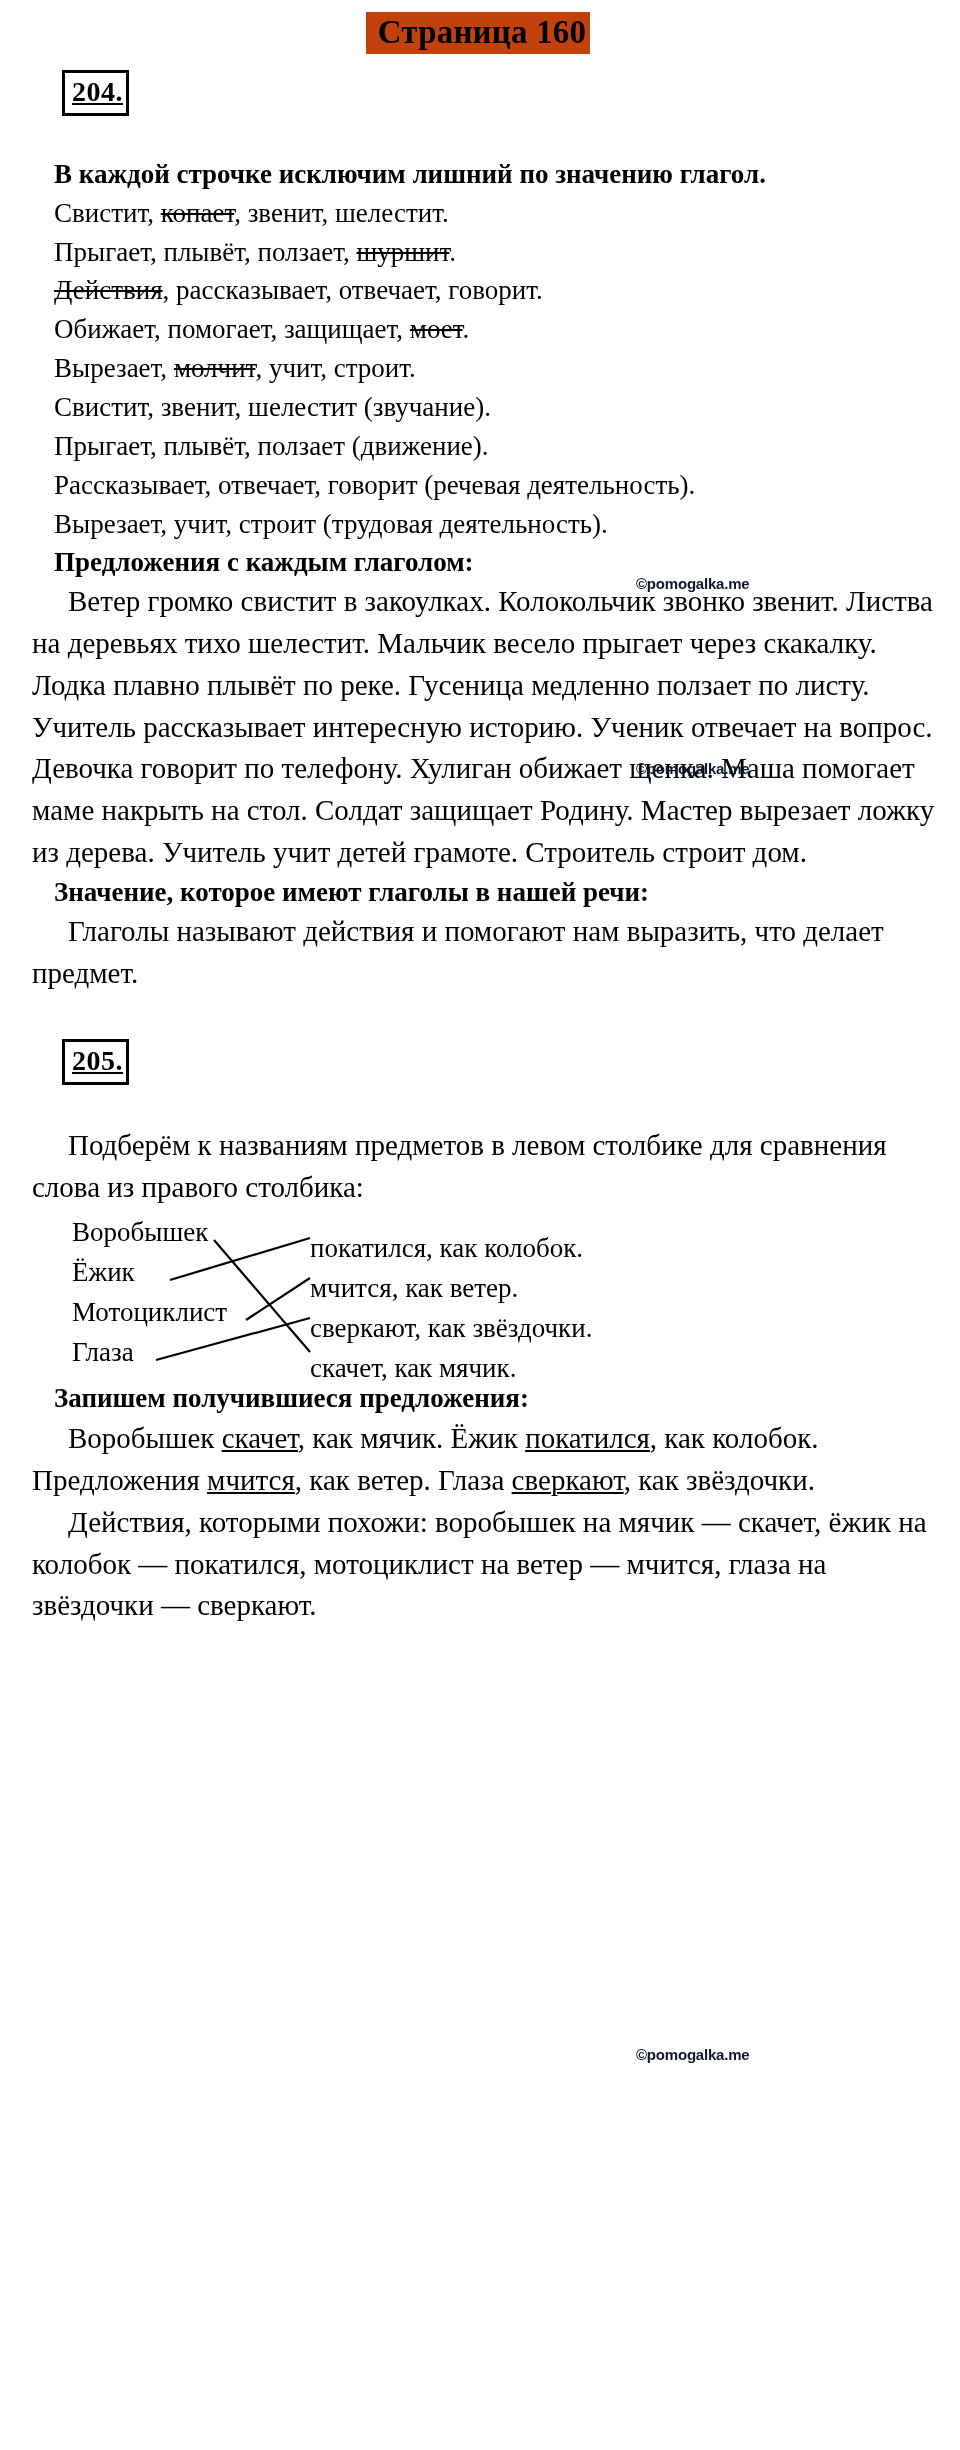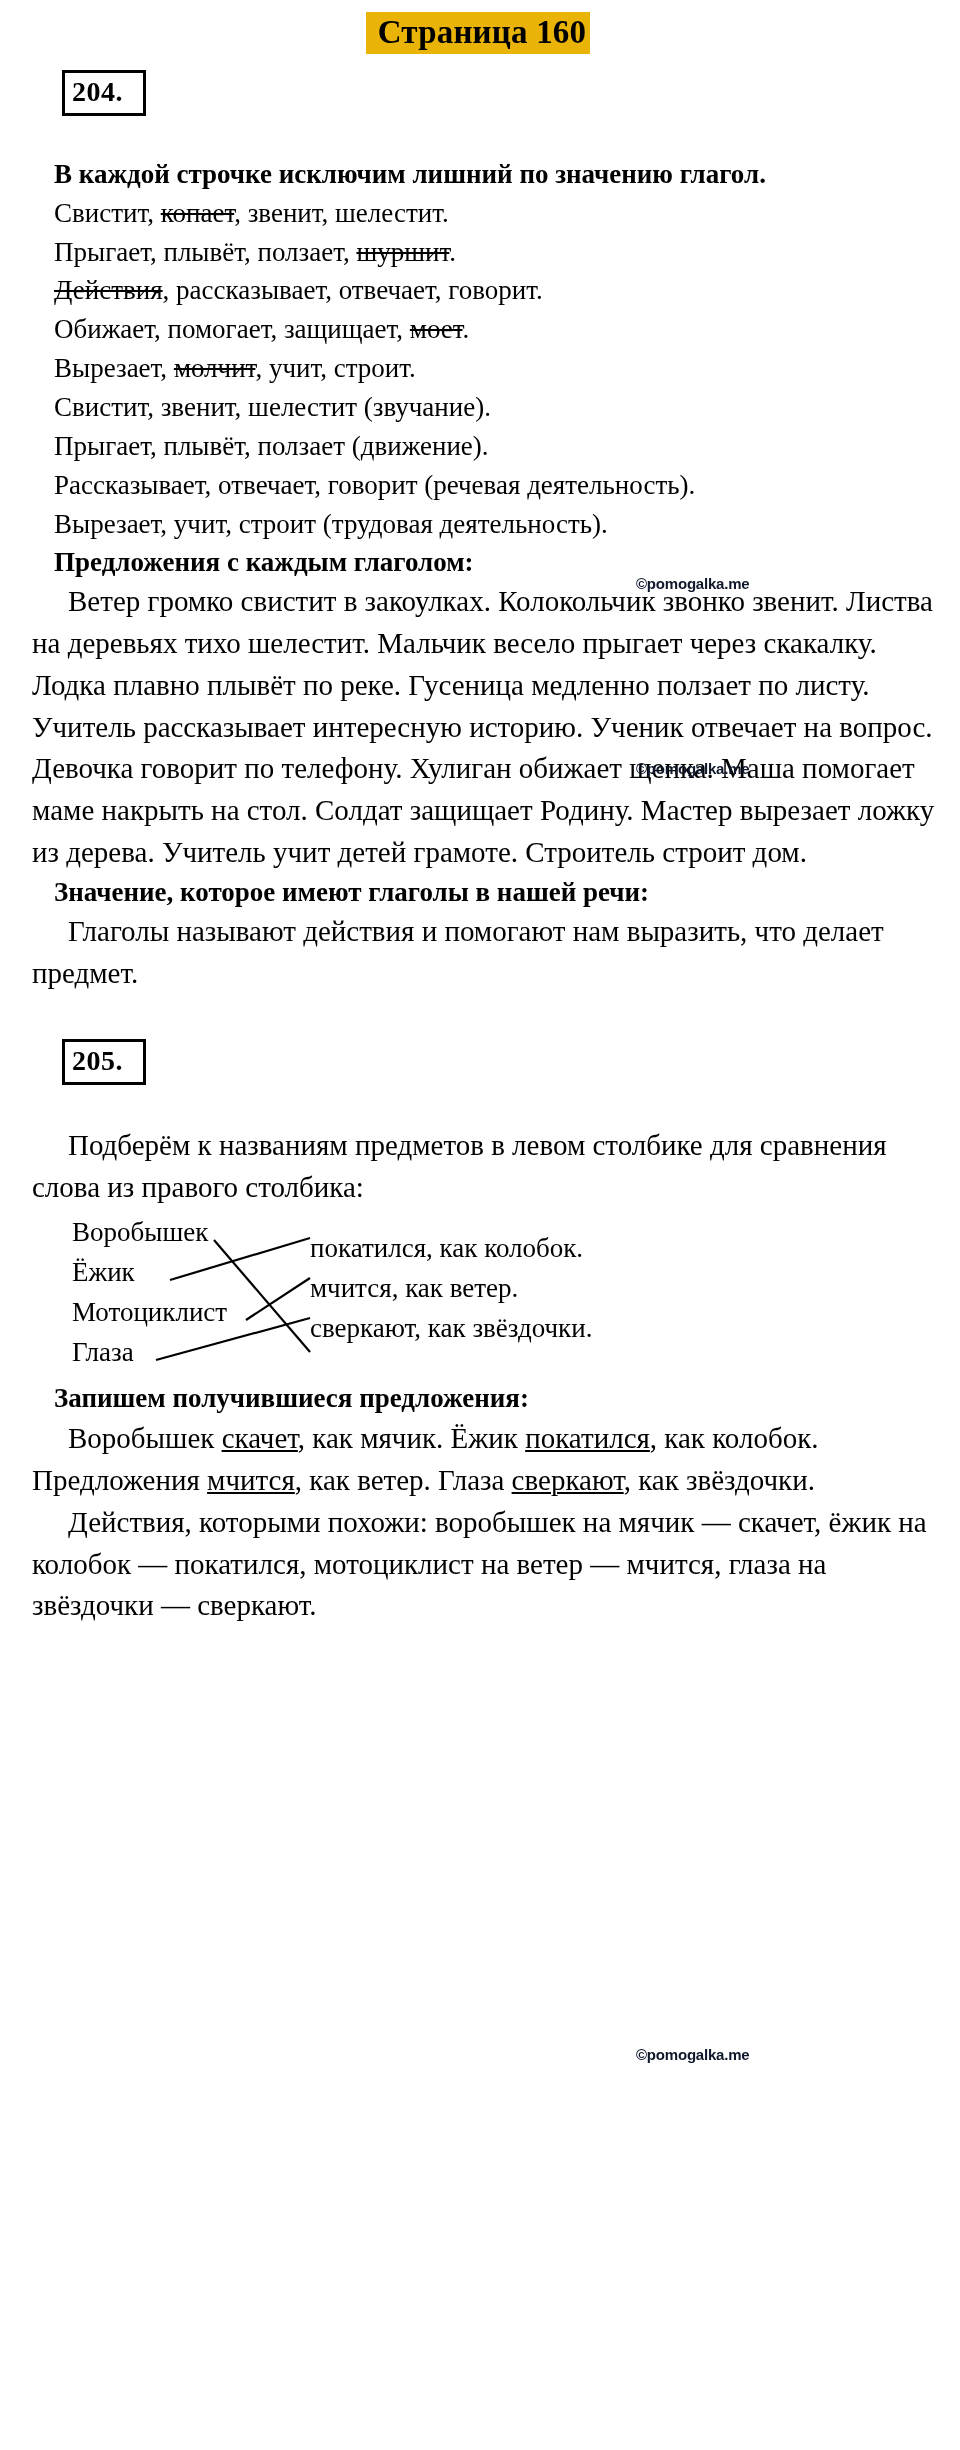--- a/index.html
+++ b/index.html
@@ -45,22 +45,23 @@
   .ex-number-wrap {
     margin-top: 10px;
     padding-left: 44px;
   }
   .ex-number {
     display: inline-block;
     border: 3px solid #000;
     font-size: 28px;
     font-weight: bold;
     line-height: 1;
-    padding: 5px 20px 7px 7px;
+    padding: 5px 3px 7px 7px;
     letter-spacing: 0.5px;
+    text-decoration: underline;
   }
 
   
   .block {
     font-size: 27px;
     line-height: 1.42;
     text-align: left;
   }
   .gap-large { height: 40px; }
   .gap-med { height: 26px; }
@@ -128,21 +129,21 @@
     height: 168px;
     pointer-events: none;
   }
 </style>
 </head>
 <body>
 
 <div class="page">
 
   <div class="page-header">
-    <span class="page-header-title" style="background: #eab308; padding-left: 12px;">Страница 160</span>
+    <span class="page-header-title" style="background: #c2410c; padding-left: 12px;">Страница 160</span>
   </div>
 
   <div class="ex-number-wrap">
     <span class="ex-number">204.</span>
   </div>
 
   <div class="gap-large"></div>
 
   <div class="block">
 
@@ -212,20 +213,21 @@
         <div class="match-row">Воробышек</div>
         <div class="match-row">Ёжик</div>
         <div class="match-row">Мотоциклист</div>
         <div class="match-row">Глаза</div>
       </div>
 
       <div class="match-col match-right">
         <div class="match-row">покатился, как колобок.</div>
         <div class="match-row">мчится, как ветер.</div>
         <div class="match-row">сверкают, как звёздочки.</div>
+        <div class="match-row">скачет, как мячик.</div>
       </div>
     </div>
 
     <div class="bold-head" style="text-indent:36px;">Запишем получившиеся предложения:</div>
 
     <div class="para" style="text-indent:36px;">
       <span>Воробышек </span><span class="uline">скачет</span><span>, как мячик. Ёжик </span><span class="uline">покатился</span><span>, как колобок. Предложения </span><span class="uline">мчится</span><span>, как ветер. Глаза </span><span class="uline">сверкают</span><span>, как звёздочки.</span>
     </div>
 
     <div class="para" style="text-indent:36px;">Действия, которыми похожи: воробышек на мячик — скачет, ёжик на колобок — покатился, мотоциклист на ветер — мчится, глаза на звёздочки — сверкают.</div>

